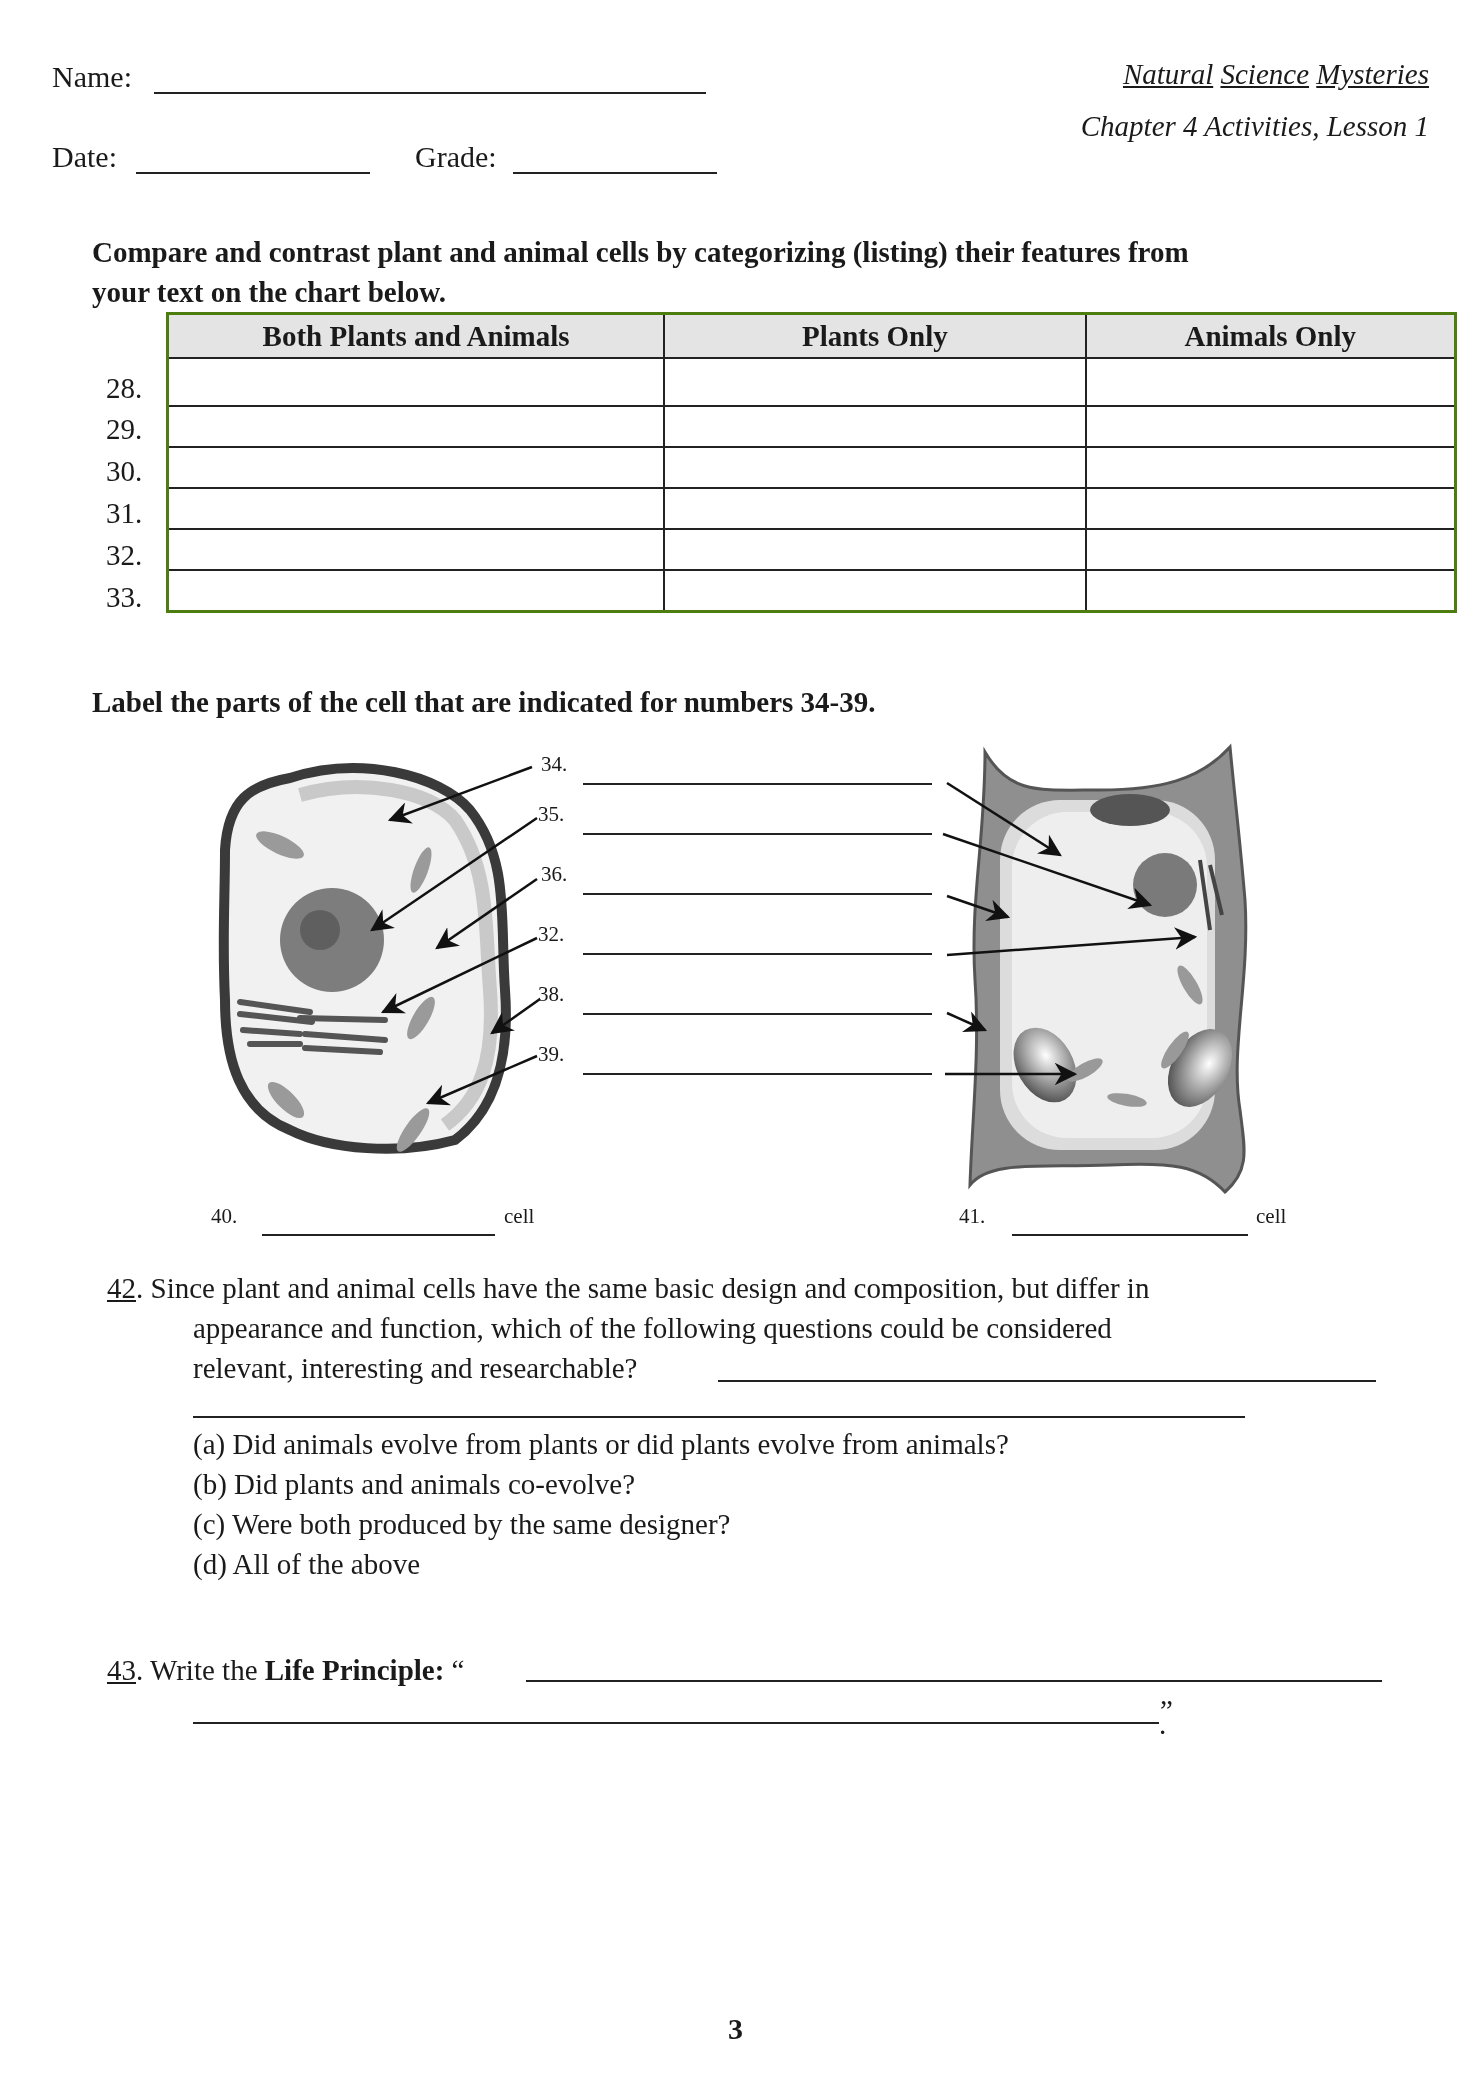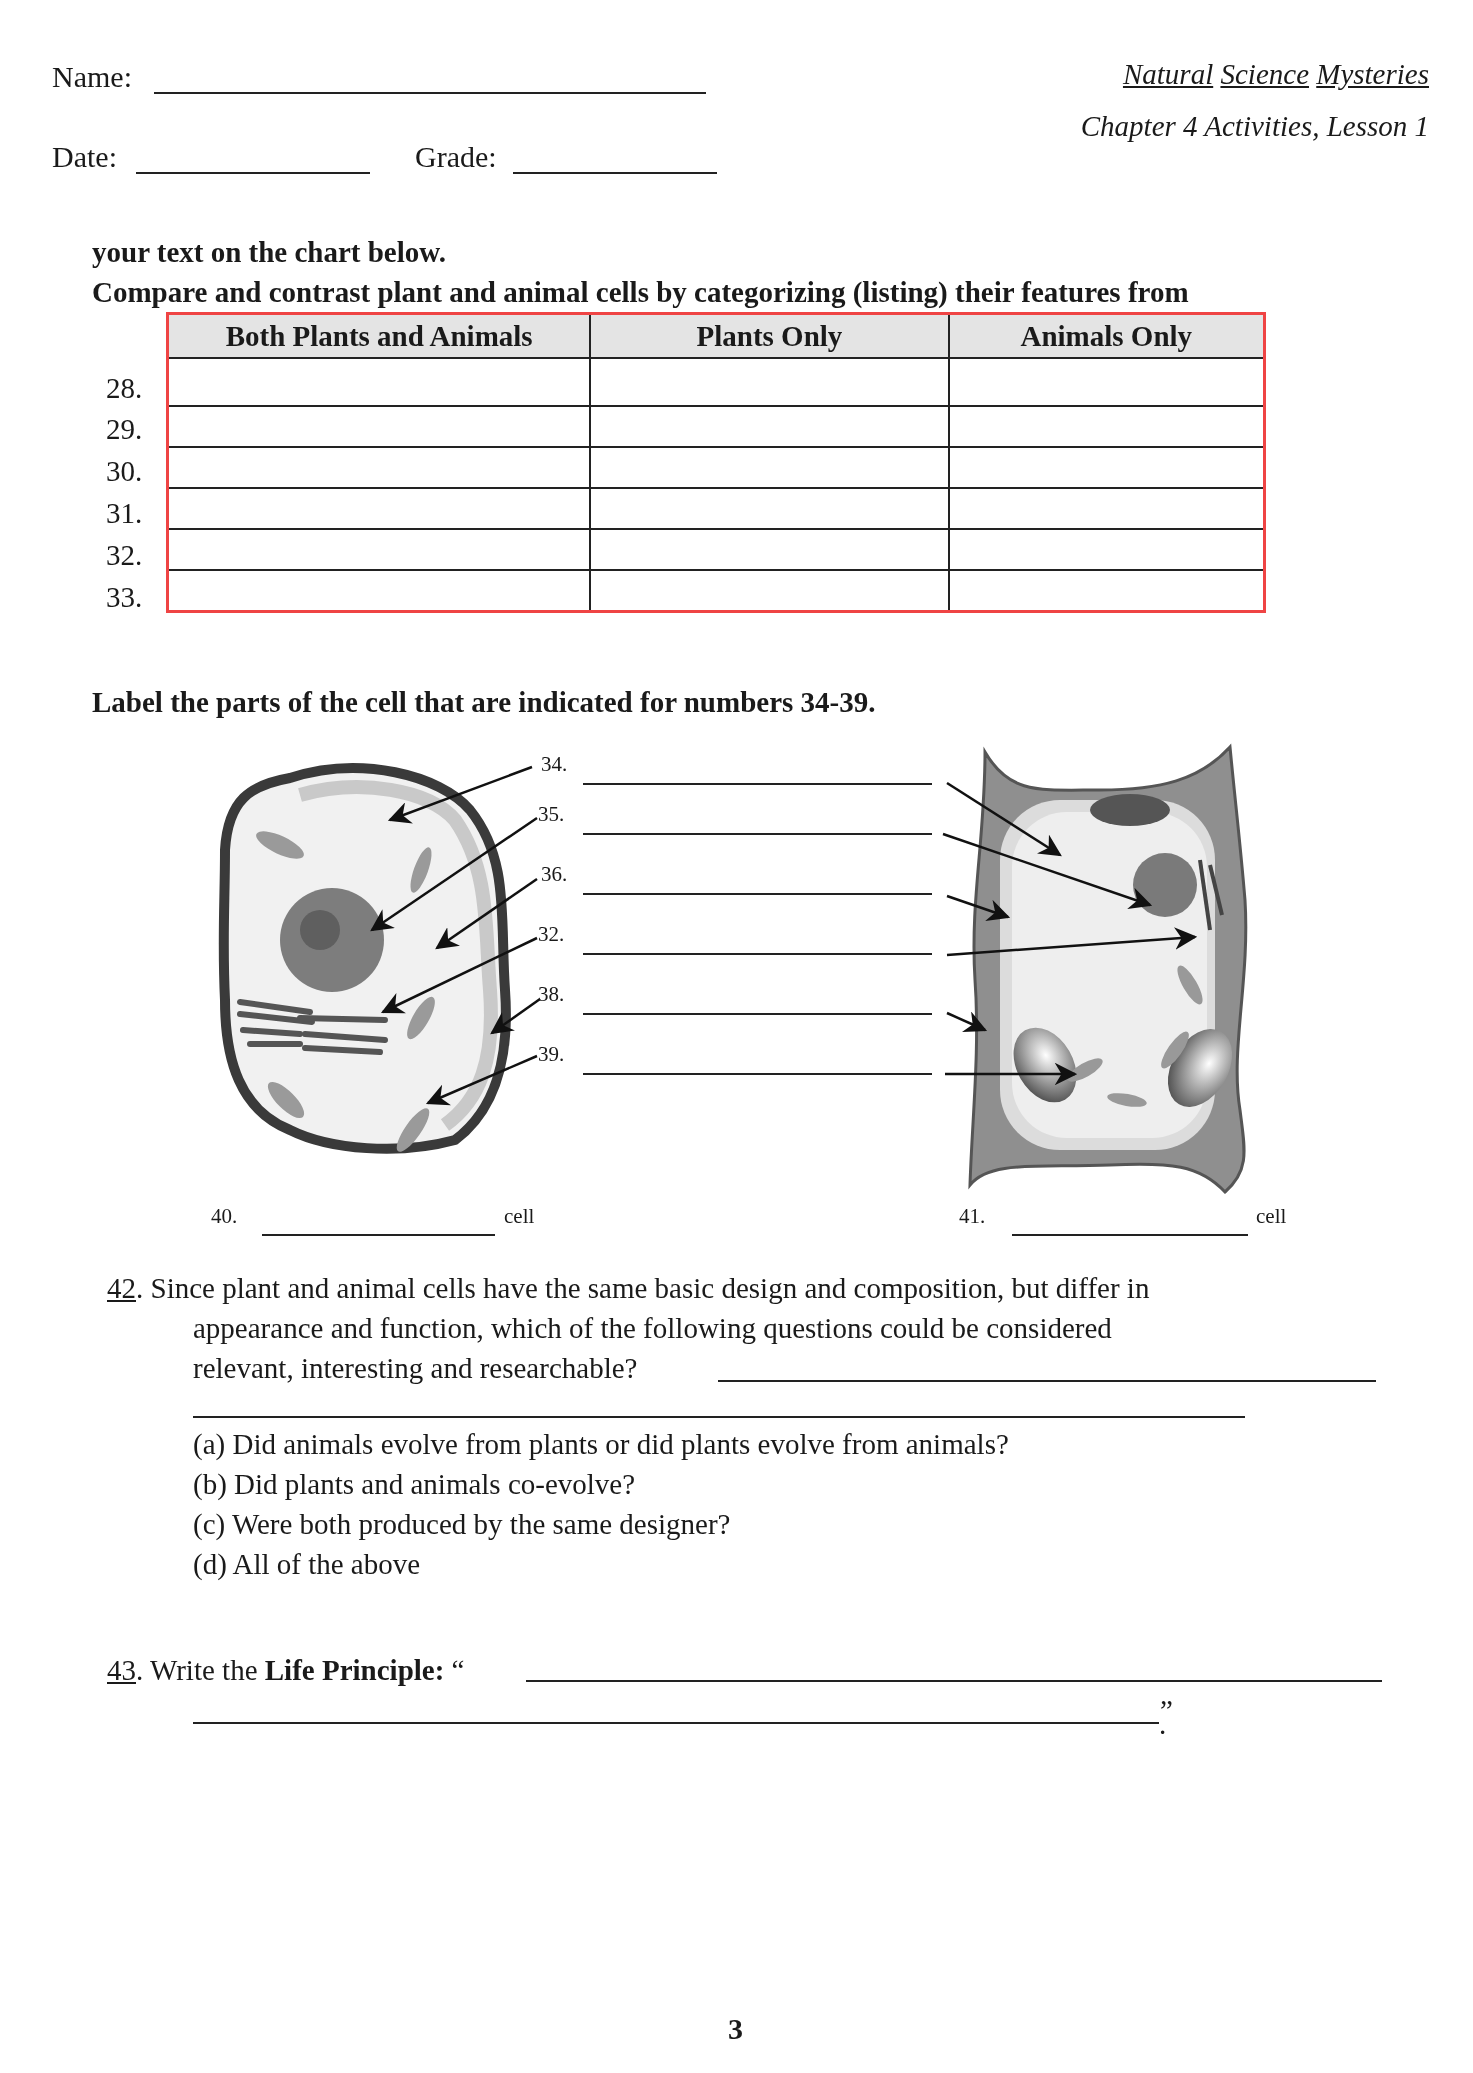--- a/index.html
+++ b/index.html
@@ -6,22 +6,22 @@
     body { width: 1473px; height: 2073px; position: relative; overflow: hidden;
            font-family: "Liberation Serif", serif; color: #1a1a1a; }
     .abs { position: absolute; }
     .txt { font-size: 30px; line-height: 1; white-space: nowrap; }
     .blank { position: absolute; border-bottom: 2px solid #222; height: 0; }
     .header-right { position: absolute; right: 44px; text-align: right; font-style: italic;
                     font-size: 29px; white-space: nowrap; }
     .title-link span { text-decoration: underline; }
     .bold { font-weight: bold; }
     .instr { font-size: 29px; font-weight: bold; line-height: 40px; }
-    table.chart { position: absolute; left: 166px; top: 312px; width: 1100px;
-                  border-collapse: collapse; border: 3px solid #ef4444; }
+    table.chart { position: absolute; left: 166px; top: 312px; width: 1291px;
+                  border-collapse: collapse; border: 3px solid #4d7c0f; }
     table.chart th { height: 42px; background: #e4e4e4; font-size: 29px; font-weight: bold;
                      border: 2px solid #222; padding: 0; text-align: center;
                      font-family: "Liberation Serif", serif; }
     table.chart td { height: 39px; border: 2px solid #222; padding: 0; }
     .rownum { position: absolute; left: 106px; font-size: 29px; }
     .num-label { font-size: 21px; }
     .q-text { font-size: 29px; line-height: 40px; }
     .opt { position: absolute; left: 193px; font-size: 29px; }
     .u { text-decoration: underline; }
   </style>
@@ -38,22 +38,22 @@
 <div class="blank" style="left:513px; top:172px; width:204px;"></div>
 
 <div class="header-right title-link" style="top:58px;">
   <span>Natural</span>
   <span>Science</span>
   <span>Mysteries</span>
 </div>
 <div class="header-right" style="top:110px;">Chapter 4 Activities, Lesson 1</div>
 
 <div class="abs instr" style="left:92px; top:232px; white-space:nowrap;">
+  <div>Compare and contrast plant and animal cells by categorizing (listing) their features from</div>
   <div>your text on the chart below.</div>
-  <div>Compare and contrast plant and animal cells by categorizing (listing) their features from</div>
 </div>
 
 <table class="chart">
   <colgroup>
       <col style="width:435px">
       <col style="width:369px">
       <col style="width:324px">
     </colgroup>
   <thead>
     <tr>

